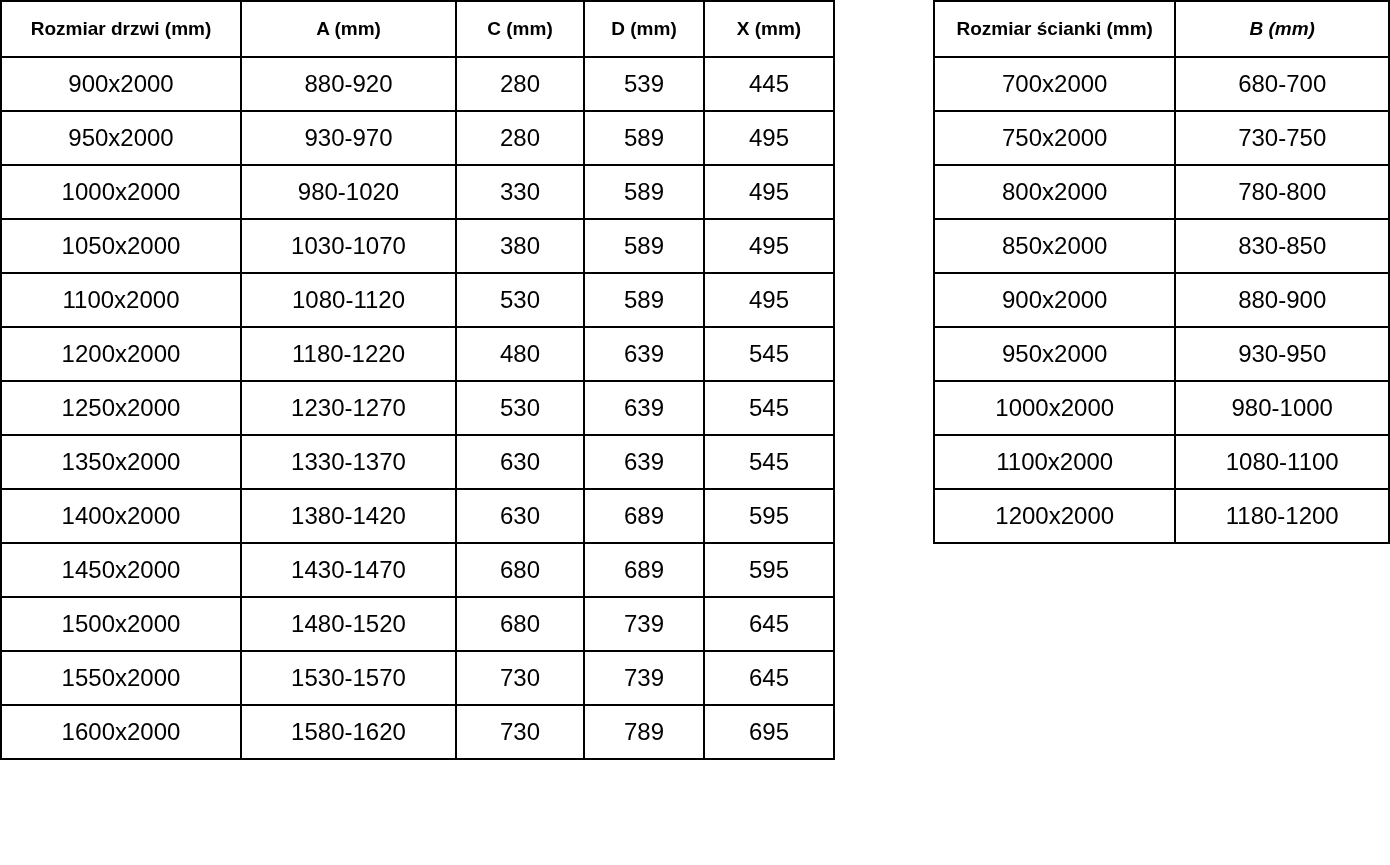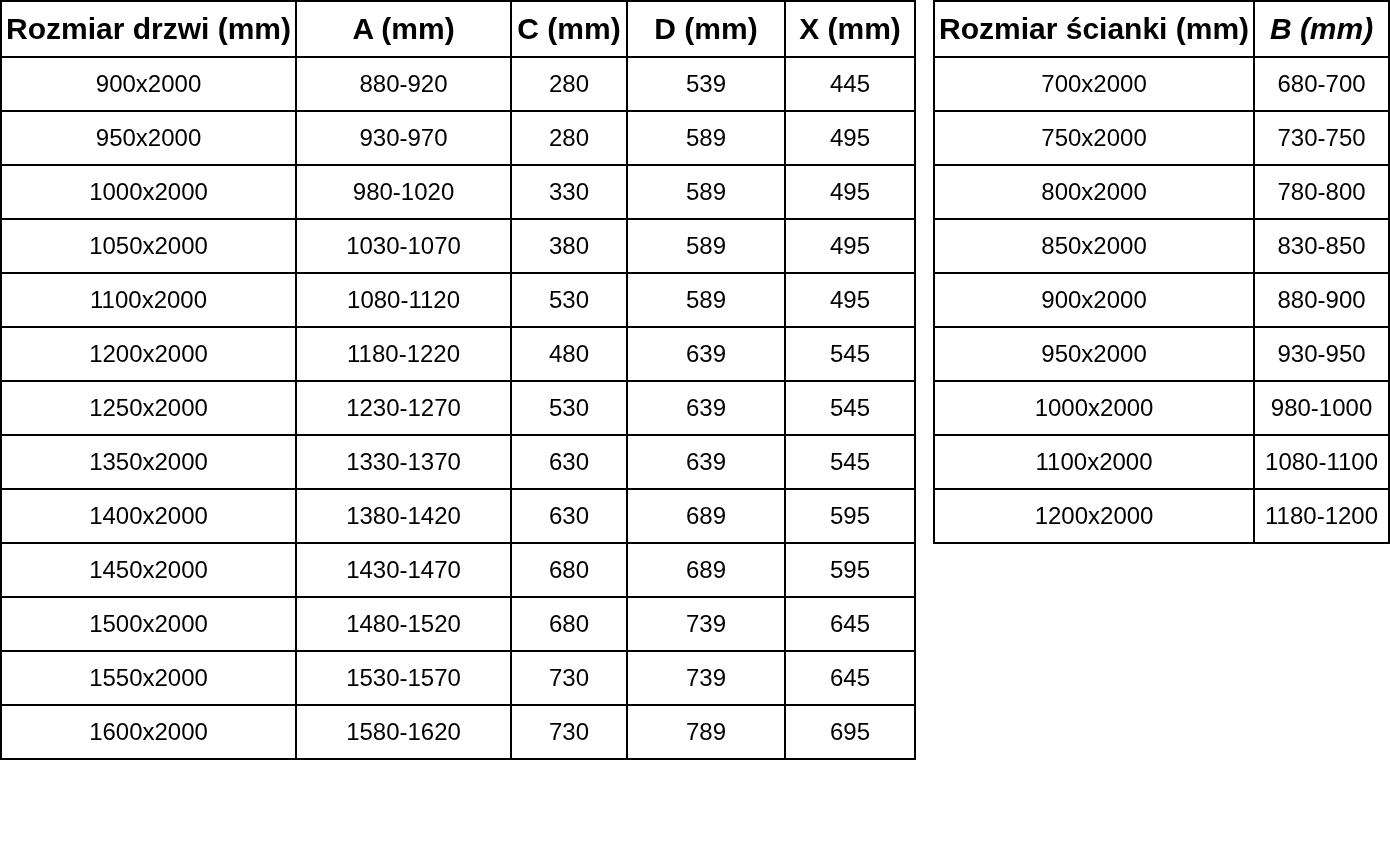--- a/index.html
+++ b/index.html
@@ -34,36 +34,36 @@
   th, td {
     border: 2px solid var(--border-color);
     text-align: center;
     vertical-align: middle;
     padding: 0 4px;
     overflow: hidden;
     white-space: nowrap;
     color: var(--text-color);
   }
   th {
-    font-size: 30px;
+    font-size: 19px;
     font-weight: bold;
     margin-left: 24px;
   }
   td {
     font-size: 24px;
     font-weight: normal;
   }
   thead tr { height: 56px; }
   tbody tr { height: 54px; }
 
   
   #left-table th:nth-child(1) { width: 240px; }
   #left-table th:nth-child(2) { width: 215px; }
-  #left-table th:nth-child(3) { width: 116px; }
-  #left-table th:nth-child(4) { width: 158px; border-radius: 13px; }
+  #left-table th:nth-child(3) { width: 128px; }
+  #left-table th:nth-child(4) { width: 120px; border-radius: 13px; }
   #left-table th:nth-child(5) { width: 130px; }
 
   
   #right-table th:nth-child(1) { width: 242px; }
   #right-table th:nth-child(2) { width: 215px; font-style: italic; }
 </style>
 </head>
 <body>
 
 <div class="canvas">

